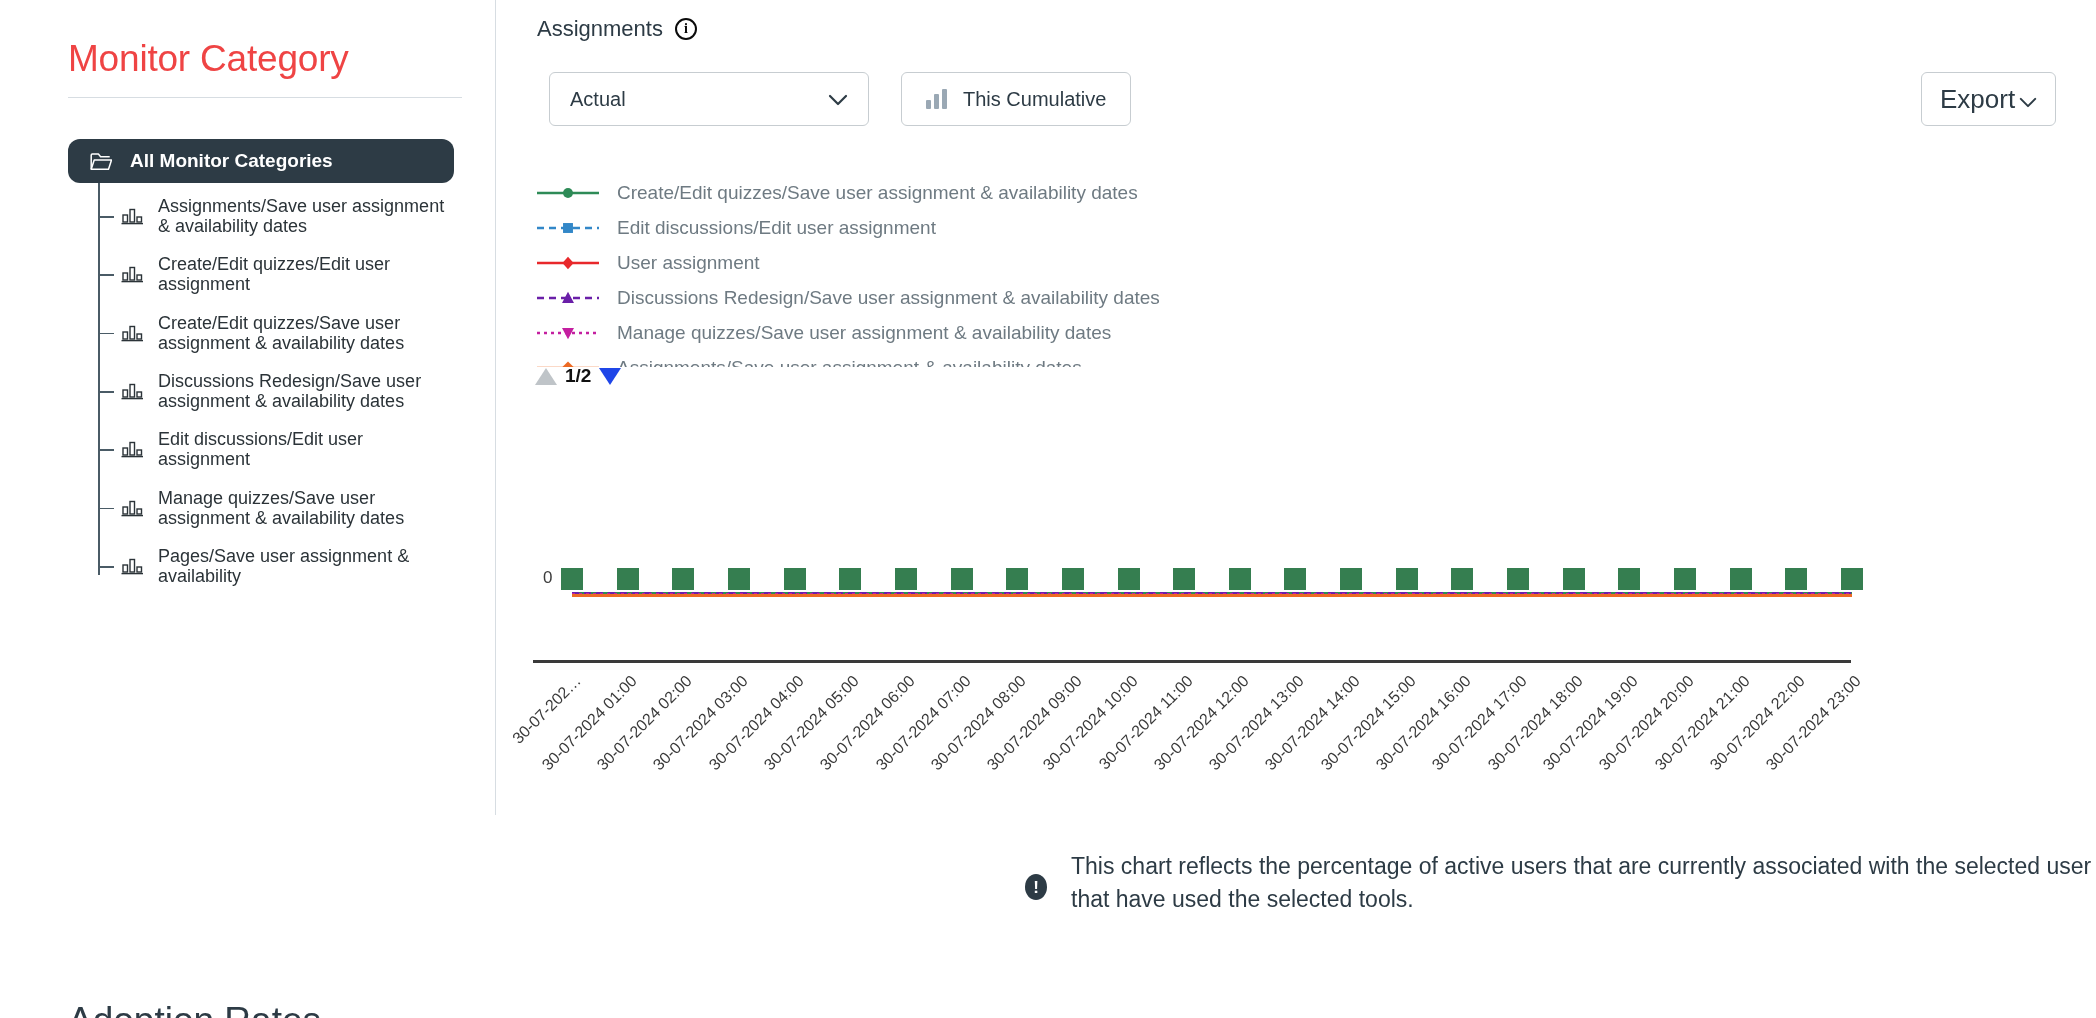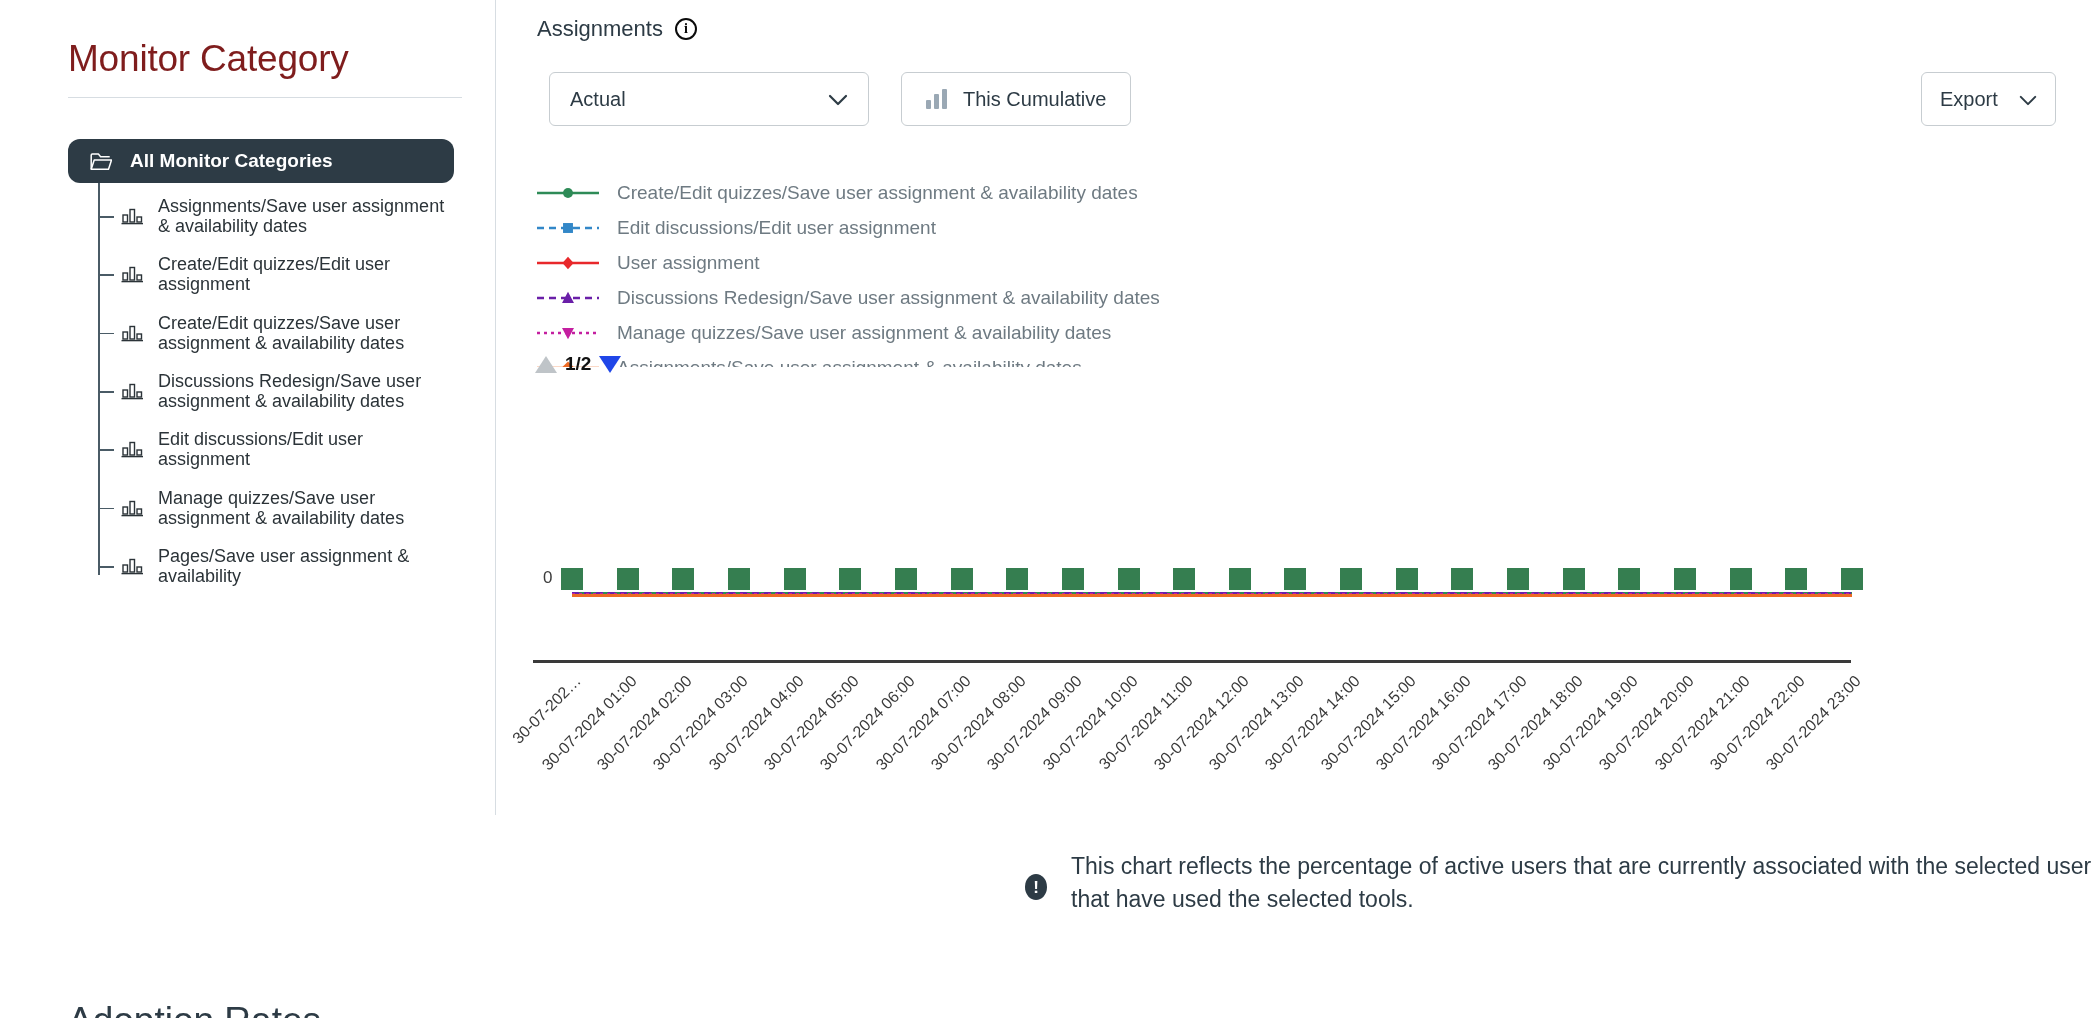--- a/index.html
+++ b/index.html
@@ -11,21 +11,21 @@
     overflow: hidden;
   }
   .page { position: relative; width: 2096px; height: 1018px; }
 
   
   .left-panel {
     position: absolute; left: 0; top: 0; width: 495px; height: 1018px;
   }
   .panel-title {
     position: absolute; left: 68px; top: 38px;
-    font-size: 37px; font-weight: 400; color: #7f1d1d;
+    font-size: 37px; font-weight: 400; color: #ef4444;
     letter-spacing: -0.2px; white-space: nowrap;
   }
   .panel-title-rule {
     position: absolute; left: 68px; top: 97px; width: 394px; height: 1px;
     background: #D7DDE2;
   }
 
   .tree { position: absolute; left: 68px; top: 139px; width: 400px; }
   .tree-root {
     display: flex; align-items: center; gap: 18px;
@@ -90,37 +90,37 @@
     border: 1px solid #C7CDD1; border-radius: 6px; background: #fff;
     display: flex; align-items: center; gap: 16px; padding: 0 24px;
     font-size: 20px; color: #2D3B45;
   }
   .bars-ico { display: flex; align-items: flex-end; gap: 3px; height: 20px; }
   .bars-ico i { display: block; width: 5px; background: #9AA8B4; border-radius: 1px; }
   .export-btn {
     position: absolute; right: 0; top: 0; width: 135px; height: 54px;
     border: 1px solid #C7CDD1; border-radius: 6px; background: #fff;
     display: flex; align-items: center; padding: 0 18px;
-    font-size: 20px; color: #2D3B45;
+    font-size: 26px; color: #2D3B45;
   }
   .export-btn .caret { margin-left: auto; }
 
   
   .chart-area { position: absolute; left: 0; top: 175px; width: 1601px; height: 640px; }
 
   .legend {
     position: absolute; left: 42px; top: 0; width: 1100px; height: 192px;
     overflow: hidden;
   }
   .legend-row { display: flex; align-items: center; height: 35px; gap: 18px; }
   .legend-label { font-size: 19px; color: #6E7A82; white-space: nowrap; }
   .legend-key { width: 62px; height: 20px; position: relative; flex: 0 0 auto; }
 
   .legend-pager {
-    position: absolute; left: 40px; top: 178px;
+    position: absolute; left: 40px; top: 190px;
     display: flex; align-items: center; gap: 8px;
     font-size: 19px; font-weight: 700; color: #111;
   }
   .tri { width: 0; height: 0; }
   .tri-up { border-left: 11px solid transparent; border-right: 11px solid transparent; border-bottom: 17px solid #BFC4C8; }
   .tri-down { border-left: 11px solid transparent; border-right: 11px solid transparent; border-top: 17px solid #1F46E8; }
 
   .plot { position: absolute; left: 0; top: 215px; width: 1601px; height: 425px; }
   .y-label {
     position: absolute; left: 48px; top: 178px; font-size: 17px; color: #3C3C3C;

